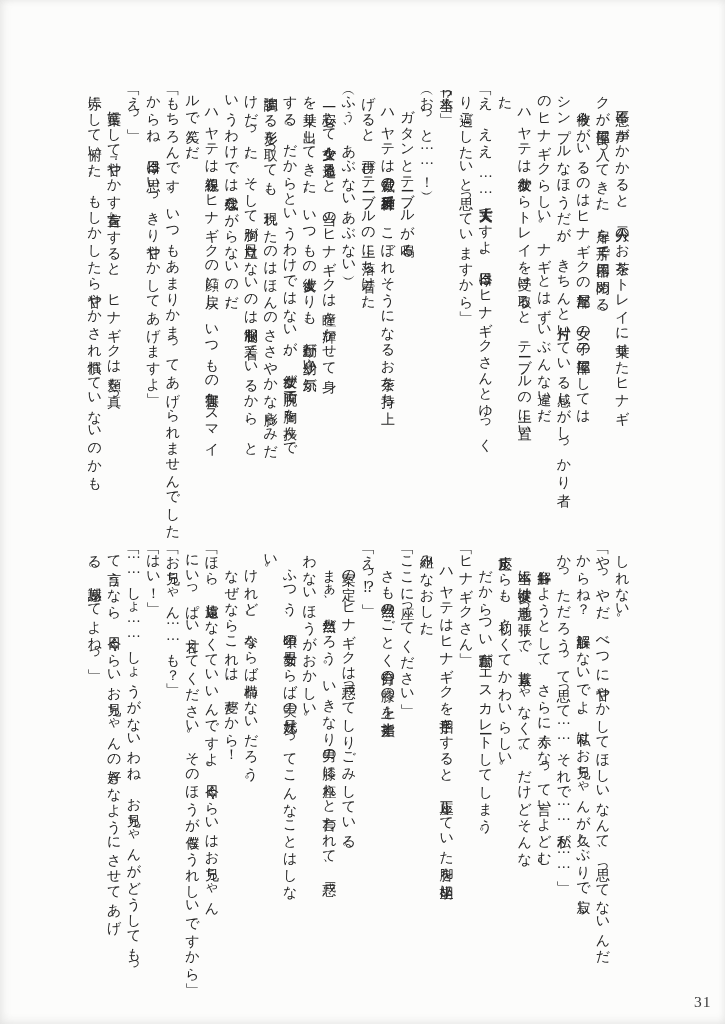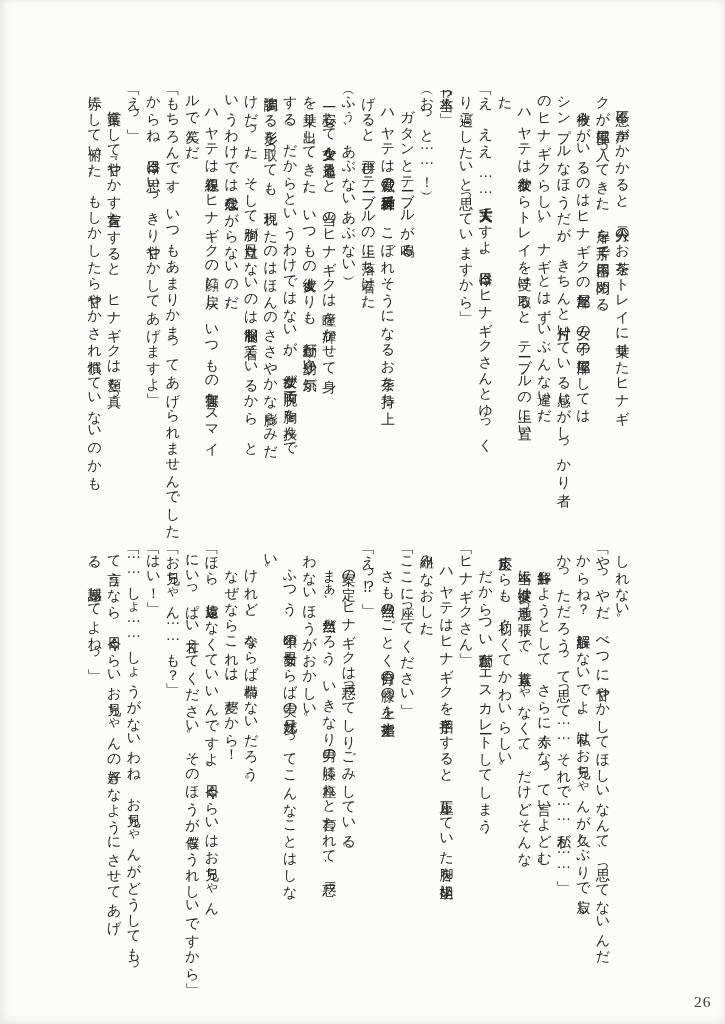--- a/index.html
+++ b/index.html
@@ -103,15 +103,15 @@
       <div class="tcol">　なぜならこれは、夢だから！</div>
       <div class="tcol">「ほら、遠慮しなくていいんですよ。今日くらいはお兄ちゃん</div>
       <div class="tcol">にいっぱい甘えてください。そのほうが僕もうれしいですから」</div>
       <div class="tcol">「お兄ちゃん……も？」</div>
       <div class="tcol">「はい！」</div>
       <div class="tcol">「……しょ……しょうがないわね。お兄ちゃんがどうしてもっ</div>
       <div class="tcol">て言うなら、今日くらいお兄ちゃんの好きなようにさせてあげ</div>
       <div class="tcol">る。感謝してよねっ」</div>
     </div>
 
-  <div class="page-number">26</div>
+  <div class="page-number">31</div>
 
 </div>
 
 </body></html>

